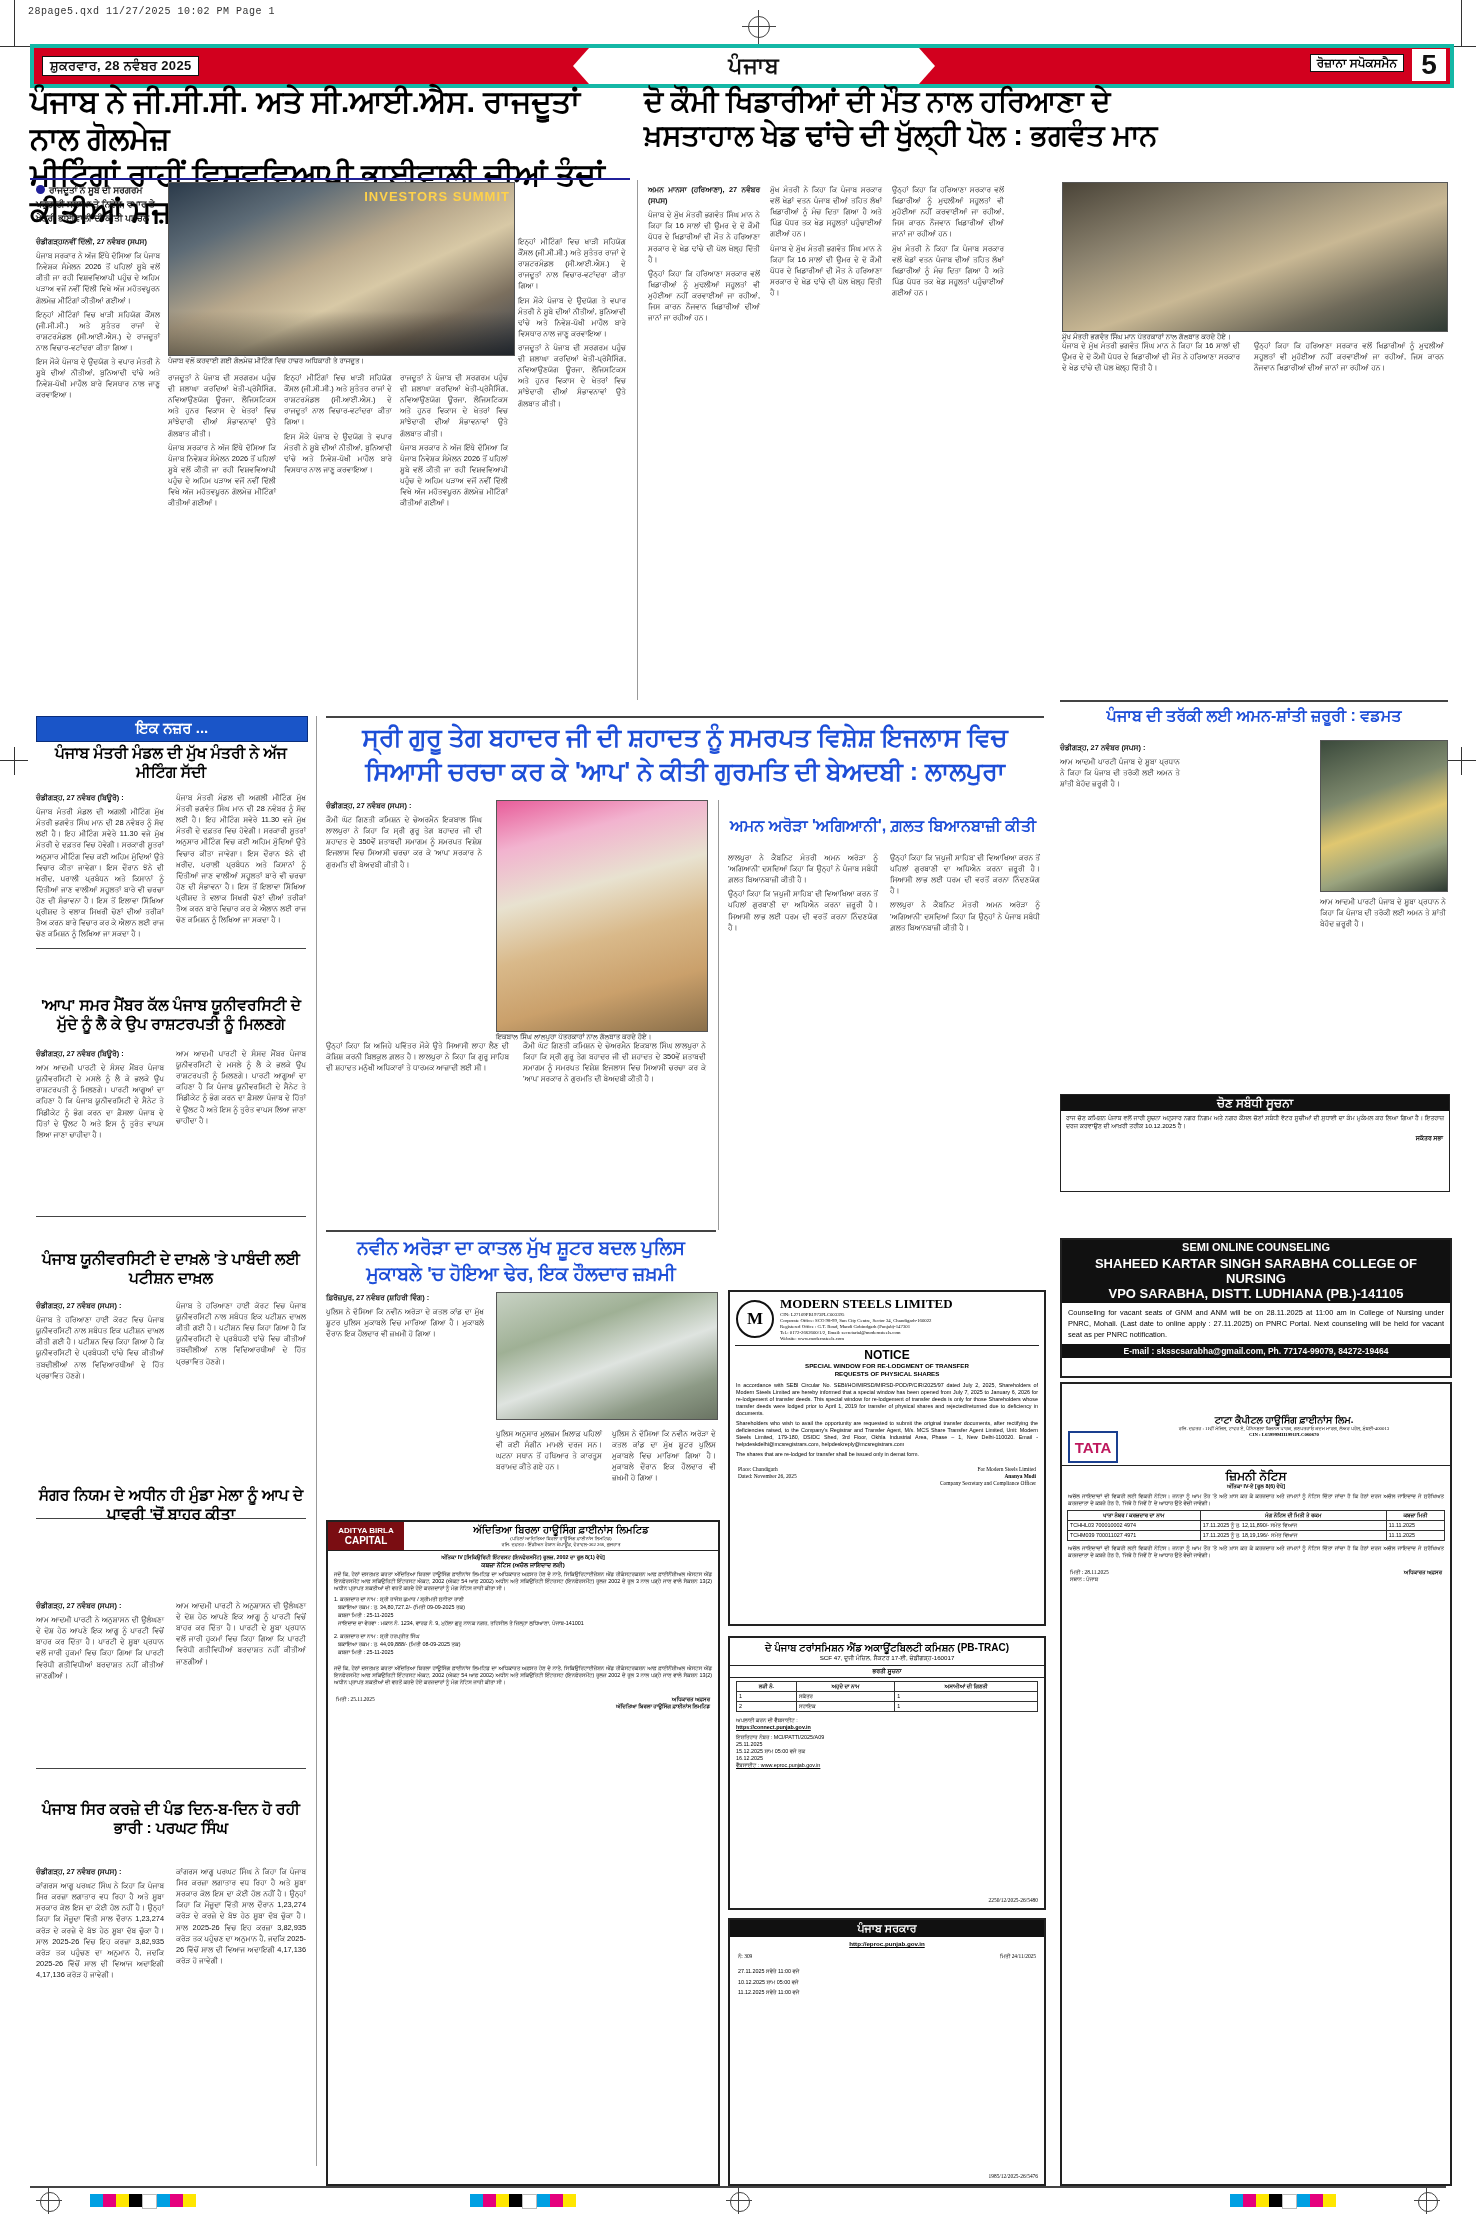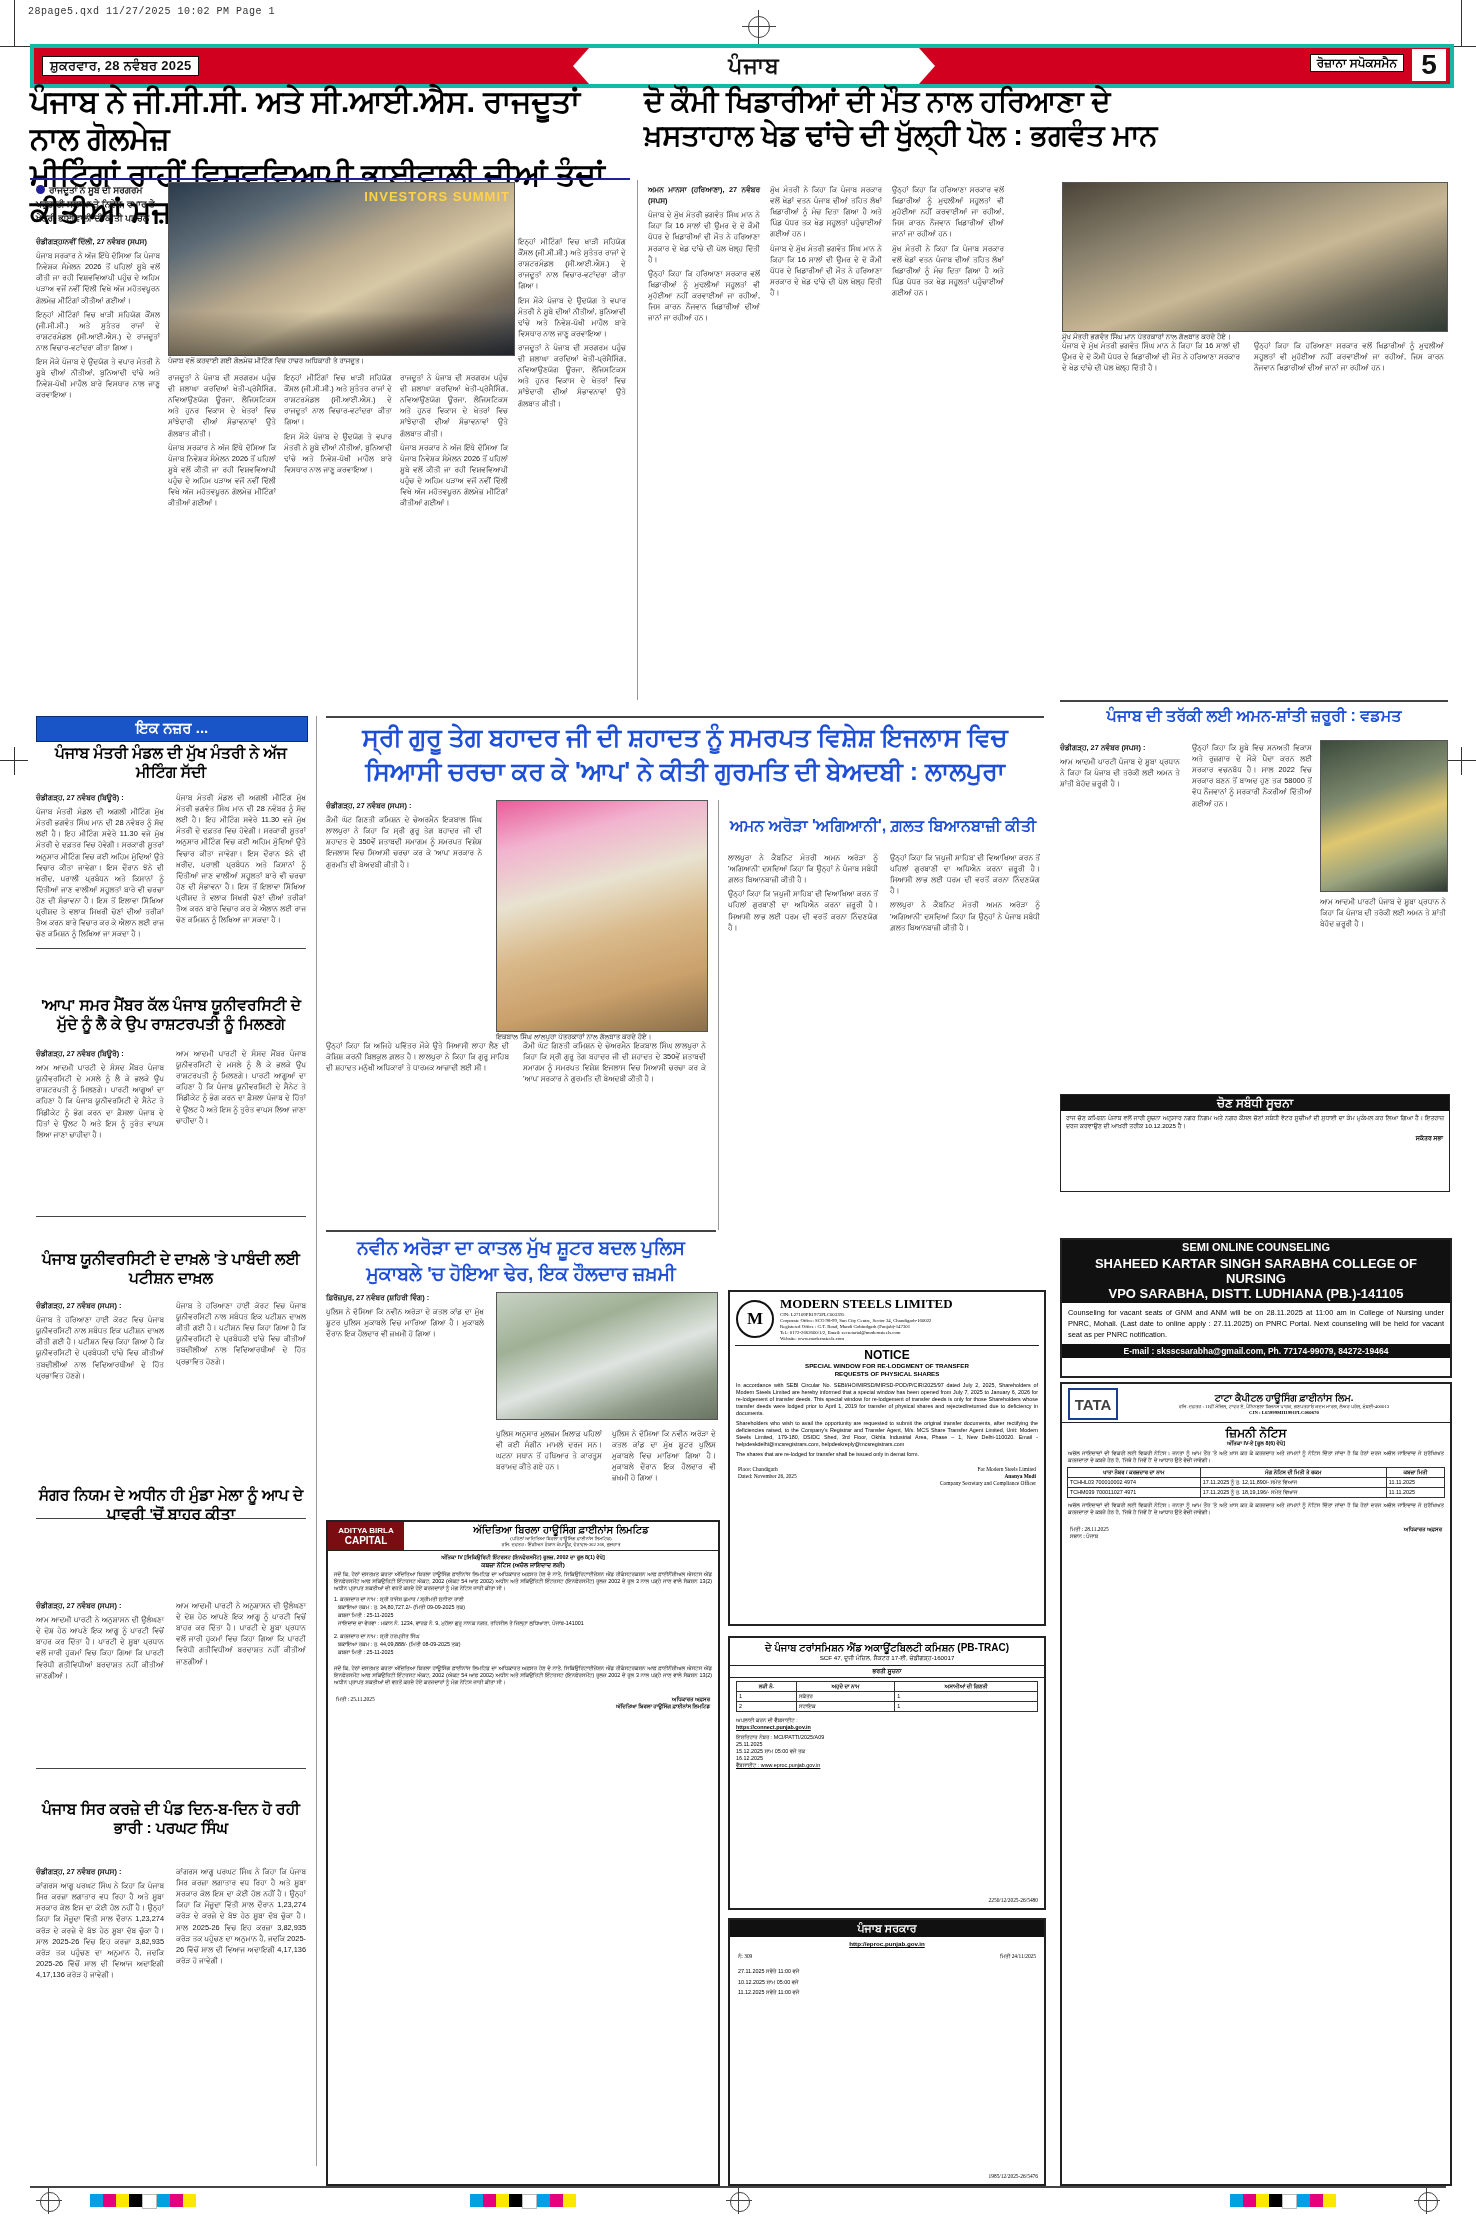--- a/index.html
+++ b/index.html
@@ -183,23 +183,20 @@
   </div>
   <div class="cap" style="left:1062px;top:332px;width:384px;">ਮੁੱਖ ਮੰਤਰੀ ਭਗਵੰਤ ਸਿੰਘ ਮਾਨ ਪੱਤਰਕਾਰਾਂ ਨਾਲ ਗੱਲਬਾਤ ਕਰਦੇ ਹੋਏ।</div>
 
   <div class="hrule" style="left:1060px;top:700px;width:388px;height:2px;"></div>
   <div class="midhl" style="left:1060px;top:706px;width:388px;font-size:16px;">ਪੰਜਾਬ ਦੀ ਤਰੱਕੀ ਲਈ ਅਮਨ-ਸ਼ਾਂਤੀ ਜ਼ਰੂਰੀ : ਵਡਮਤ</div>
   <div class="photo" style="left:1320px;top:740px;width:126px;height:150px;background:linear-gradient(160deg,#3b4a3c 0%,#7f8a6e 35%,#e0c770 55%,#9aa37e 75%,#2e3a32 100%);"></div>
   <div class="col" style="left:1060px;top:742px;width:120px;height:270px;">
     <p class="lead">ਚੰਡੀਗੜ੍ਹ, 27 ਨਵੰਬਰ (ਸਪਸ) :</p>
     <p>ਆਮ ਆਦਮੀ ਪਾਰਟੀ ਪੰਜਾਬ ਦੇ ਸੂਬਾ ਪ੍ਰਧਾਨ ਨੇ ਕਿਹਾ ਕਿ ਪੰਜਾਬ ਦੀ ਤਰੱਕੀ ਲਈ ਅਮਨ ਤੇ ਸ਼ਾਂਤੀ ਬੇਹੱਦ ਜ਼ਰੂਰੀ ਹੈ।</p>
   </div>
-  <div class="col" style="left:1192px;top:742px;width:120px;height:270px;">
-    <p>ਉਨ੍ਹਾਂ ਕਿਹਾ ਕਿ ਸੂਬੇ ਵਿਚ ਸਨਅਤੀ ਵਿਕਾਸ ਅਤੇ ਰੁਜ਼ਗਾਰ ਦੇ ਮੌਕੇ ਪੈਦਾ ਕਰਨ ਲਈ ਸਰਕਾਰ ਵਚਨਬੱਧ ਹੈ। ਸਾਲ 2022 ਵਿਚ ਸਰਕਾਰ ਬਣਨ ਤੋਂ ਬਾਅਦ ਹੁਣ ਤਕ 58000 ਤੋਂ ਵੱਧ ਨੌਜਵਾਨਾਂ ਨੂੰ ਸਰਕਾਰੀ ਨੌਕਰੀਆਂ ਦਿੱਤੀਆਂ ਗਈਆਂ ਹਨ।</p>
-  </div>
   <div class="col" style="left:1320px;top:896px;width:126px;height:116px;">
     <p>ਆਮ ਆਦਮੀ ਪਾਰਟੀ ਪੰਜਾਬ ਦੇ ਸੂਬਾ ਪ੍ਰਧਾਨ ਨੇ ਕਿਹਾ ਕਿ ਪੰਜਾਬ ਦੀ ਤਰੱਕੀ ਲਈ ਅਮਨ ਤੇ ਸ਼ਾਂਤੀ ਬੇਹੱਦ ਜ਼ਰੂਰੀ ਹੈ।</p>
   </div>
 
   <div class="adbox" style="left:1060px;top:1094px;width:388px;height:96px;">
     <div style="background:#111;color:#fff;text-align:center;font-family:'Liberation Sans',sans-serif;font-weight:bold;font-size:12px;padding:1px 0;">ਚੋਣ ਸਬੰਧੀ ਸੂਚਨਾ</div>
     <div class="small" style="padding:3px 5px;font-family:'Liberation Sans',sans-serif;text-align:justify;">ਰਾਜ ਚੋਣ ਕਮਿਸ਼ਨ ਪੰਜਾਬ ਵਲੋਂ ਜਾਰੀ ਸੂਚਨਾ ਅਨੁਸਾਰ ਨਗਰ ਨਿਗਮ ਅਤੇ ਨਗਰ ਕੌਂਸਲ ਚੋਣਾਂ ਸਬੰਧੀ ਵੋਟਰ ਸੂਚੀਆਂ ਦੀ ਸੁਧਾਈ ਦਾ ਕੰਮ ਮੁਕੰਮਲ ਕਰ ਲਿਆ ਗਿਆ ਹੈ। ਇਤਰਾਜ਼ ਦਰਜ ਕਰਵਾਉਣ ਦੀ ਆਖ਼ਰੀ ਤਰੀਕ 10.12.2025 ਹੈ।</div>
     <div class="small" style="text-align:right;padding:0 6px;font-weight:bold;">ਸਕੱਤਰ ਸਭਾ</div>
   </div>
 
@@ -332,21 +329,21 @@
   <div class="adbox thick" style="left:1060px;top:1238px;width:388px;height:136px;">
     <div class="blkband" style="font-size:11px;padding:1px 0;">SEMI ONLINE COUNSELING</div>
     <div class="blkband" style="font-size:13px;padding:2px 2px 0 2px;">SHAHEED KARTAR SINGH SARABHA COLLEGE OF NURSING</div>
     <div class="blkband" style="font-size:13px;padding:0 2px 2px 2px;">VPO SARABHA, DISTT. LUDHIANA (PB.)-141105</div>
     <div class="small" style="padding:4px 6px;text-align:justify;font-family:'Liberation Sans',sans-serif;font-size:7.4px;line-height:1.5;">Counseling for vacant seats of GNM and ANM will be on 28.11.2025 at 11:00 am in College of Nursing under PNRC, Mohali. (Last date to online apply : 27.11.2025) on PNRC Portal. Next counseling will be held for vacant seat as per PNRC notification.</div>
     <div class="blkband" style="font-size:8.5px;padding:2px 0;">E-mail : sksscsarabha@gmail.com, Ph. 77174-99079, 84272-19464</div>
   </div>
 
   <div class="adbox thick" style="left:1060px;top:1382px;width:388px;height:800px;">
     <div style="display:flex;align-items:center;gap:6px;padding:4px 6px 2px 6px;border-bottom:1px solid #222;">
-      <div style="width:46px;height:28px;border:2px solid #1a3f8f;color:#404040;font-family:'Liberation Sans',sans-serif;font-weight:bold;font-size:15px;display:flex;align-items:center;justify-content:center;">
+      <div style="width:46px;height:28px;border:2px solid #1a3f8f;color:#be185d;font-family:'Liberation Sans',sans-serif;font-weight:bold;font-size:15px;display:flex;align-items:center;justify-content:center;margin-top:43px;">
           <span>TATA</span>
         </div>
       <div style="flex:1;text-align:center;">
         <div style="font-family:'Liberation Sans',sans-serif;font-weight:bold;font-size:9.5px;">ਟਾਟਾ ਕੈਪੀਟਲ ਹਾਊਸਿੰਗ ਫ਼ਾਈਨਾਂਸ ਲਿਮ.</div>
         <div class="tiny">ਰਜਿ. ਦਫ਼ਤਰ : 11ਵੀਂ ਮੰਜ਼ਿਲ, ਟਾਵਰ ਏ, ਪੈਨਿਨਸੁਲਾ ਬਿਜ਼ਨਸ ਪਾਰਕ, ਗਣਪਤਰਾਓ ਕਦਮ ਮਾਰਗ, ਲੋਅਰ ਪਰੇਲ, ਮੁੰਬਈ-400013</div>
         <div class="tiny bold">CIN : L65999MH1991PLC060670</div>
       </div>
     </div>
     <div class="ad-t bold" style="font-size:12px;padding-top:3px;">ਜ਼ਿਮਨੀ ਨੋਟਿਸ</div>
     <div class="ad-t bold xsmall">ਅੰਤਿਕਾ IV-ਏ [ਰੂਲ 8(6) ਵੇਖੋ]</div>

